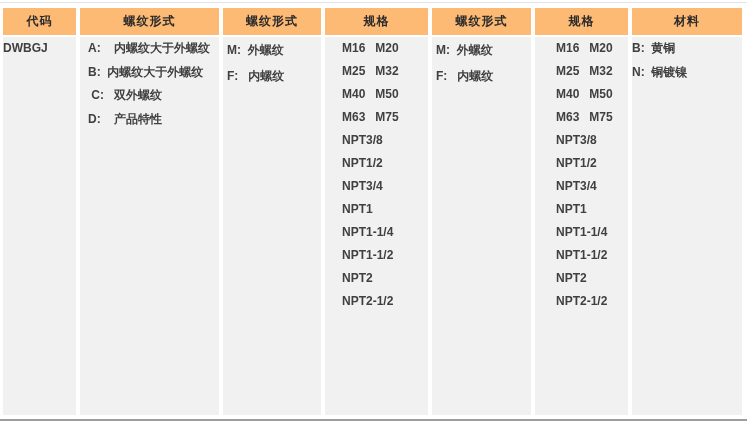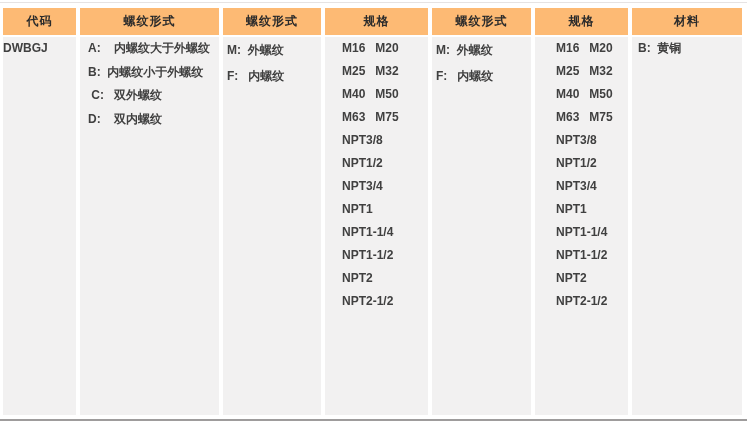--- a/index.html
+++ b/index.html
@@ -37,21 +37,21 @@
     font-size: 12px; font-weight: bold; color: #404040;
   }
   .li { white-space: pre; line-height: 23.5px; }
   .td-code     { }
   .td-features { padding-left: 8px; }
   .td-thread   { padding-left: 4px; }
   .td-thread .li { line-height: 26px; }
   .td-specs1   { padding-left: 17px; }
   .td-specs1 .li, .td-specs2 .li { line-height: 23px; }
   .td-specs2   { padding-left: 21px; }
-  .td-materials{ padding-left: 6px; }
+  .td-materials{ }
   .bottom-line {
     position: absolute; top: 419px; left: 0;
     width: 747px; height: 2px; background: #9e9c9c;
   }
 </style>
 </head>
 <body>
 
 <div class="top-line"></div>
 
@@ -64,23 +64,23 @@
   <div class="th">螺纹形式</div>
   <div class="th">规格</div>
   <div class="th">材料</div>
 
   <div class="td td-code">
     <div class="li">DWBGJ</div>
   </div>
 
   <div class="td td-features">
     <div class="li">A:    内螺纹大于外螺纹</div>
-    <div class="li">B:  内螺纹小于外螺纹</div>
+    <div class="li">B:  内螺纹大于外螺纹</div>
     <div class="li"> C:   双外螺纹</div>
-    <div class="li">D:    双内螺纹</div>
+    <div class="li">D:    产品特性</div>
   </div>
 
   <div class="td td-thread">
     <div class="li">M:  外螺纹</div>
     <div class="li">F:   内螺纹</div>
   </div>
 
   <div class="td td-specs1">
     <div class="li">M16   M20</div>
     <div class="li">M25   M32</div>
@@ -111,17 +111,18 @@
     <div class="li">NPT3/4</div>
     <div class="li">NPT1</div>
     <div class="li">NPT1-1/4</div>
     <div class="li">NPT1-1/2</div>
     <div class="li">NPT2</div>
     <div class="li">NPT2-1/2</div>
   </div>
 
   <div class="td td-materials">
     <div class="li">B:  黄铜</div>
+    <div class="li">N:  铜镀镍</div>
   </div>
 
 </div>
 
 <div class="bottom-line"></div>
 
 </body></html>

